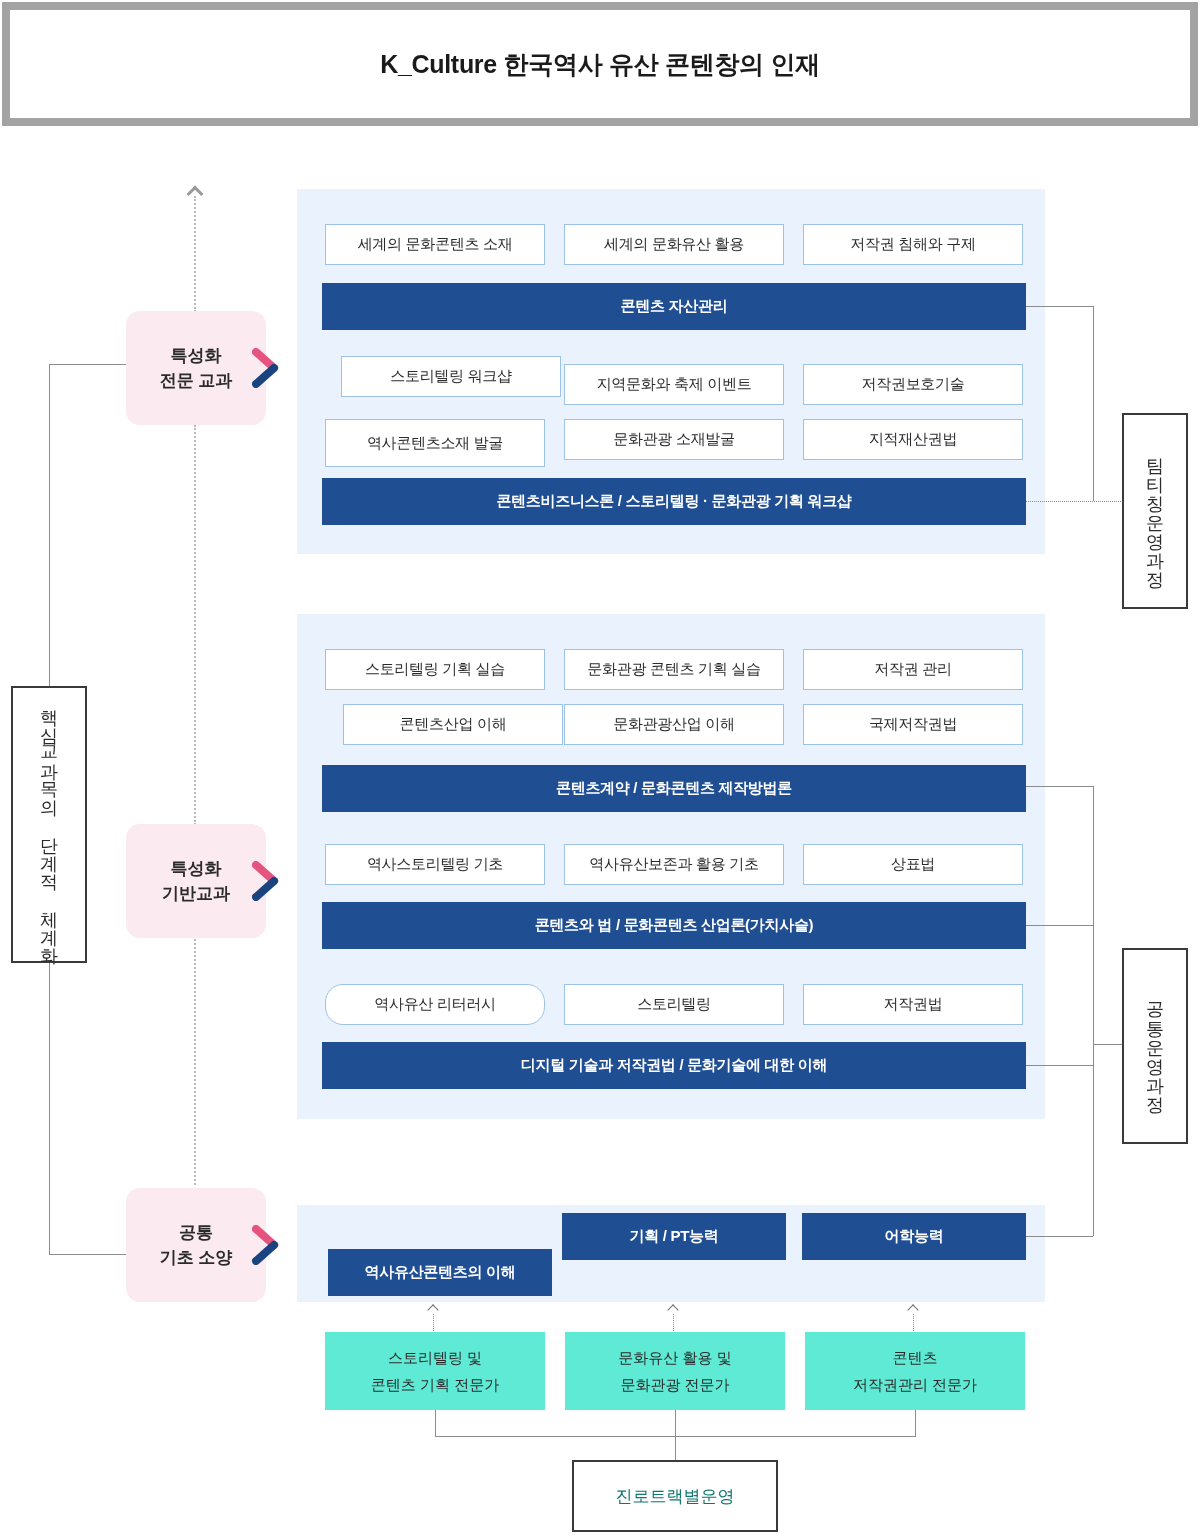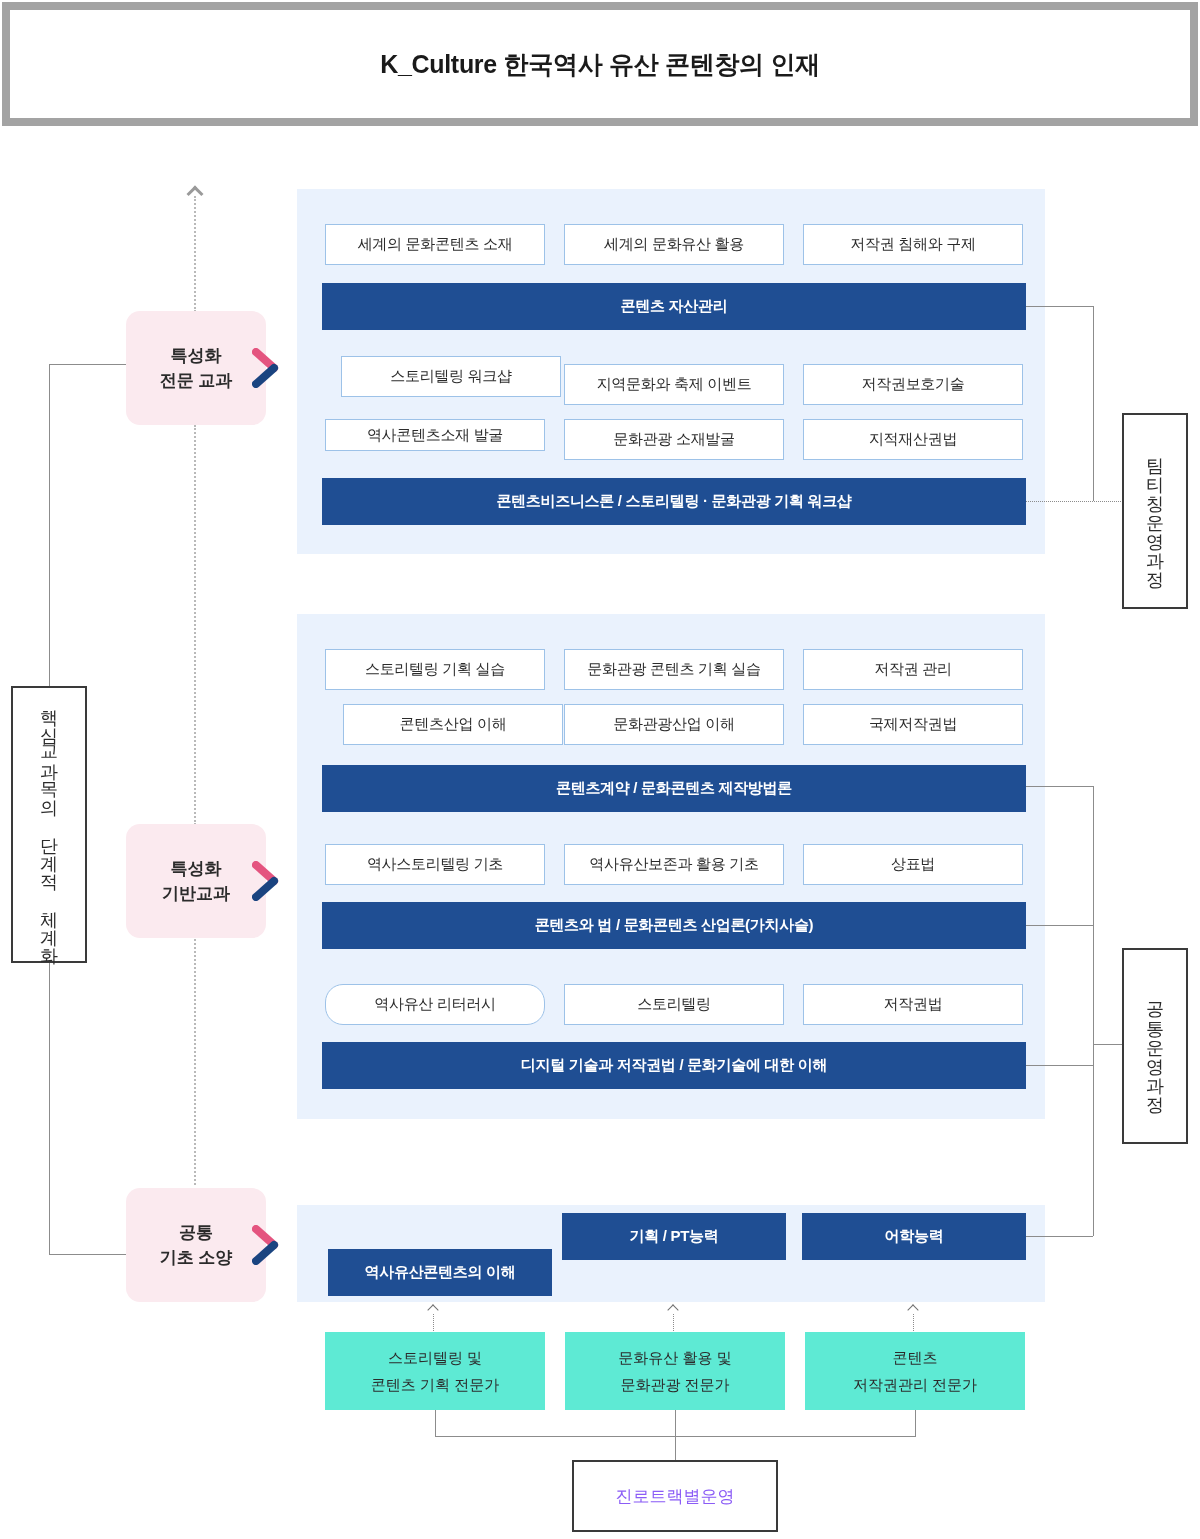--- a/index.html
+++ b/index.html
@@ -169,21 +169,21 @@
   .gray-box span { display: block; white-space: nowrap; }
 
   .final-box {
     position: absolute;
     border: 2px solid #3a3a3a;
     background: #ffffff;
     display: flex;
     align-items: center;
     justify-content: center;
     font-size: 17px;
-    color: #8b5cf6;
+    color: #0f766e;
   }
 </style>
 </head>
 <body>
 
 <div id="page">
 
   <div id="header">
     <div class="title">K_Culture 한국역사 유산 콘텐창의 인재</div>
   </div>
@@ -240,21 +240,21 @@
   <div class="cell" style="left:325px; top:224px; width:220px; height:41px;">세계의 문화콘텐츠 소재</div>
   <div class="cell" style="left:564px; top:224px; width:220px; height:41px;">세계의 문화유산 활용</div>
   <div class="cell" style="left:803px; top:224px; width:220px; height:41px;">저작권 침해와 구제</div>
 
   <div class="bar" style="left:322px; top:283px; width:704px; height:47px;">콘텐츠 자산관리</div>
 
   <div class="cell" style="left:325px; top:356px; width:220px; height:41px;margin-left:16px;">스토리텔링 워크샵</div>
   <div class="cell" style="left:564px; top:364px; width:220px; height:41px;">지역문화와 축제 이벤트</div>
   <div class="cell" style="left:803px; top:364px; width:220px; height:41px;">저작권보호기술</div>
 
-  <div class="cell" style="left:325px; top:419px; width:220px; height:32px;">역사콘텐츠소재 발굴</div>
+  <div class="cell" style="left:325px; top:419px; width:220px; height:48px;">역사콘텐츠소재 발굴</div>
   <div class="cell" style="left:564px; top:419px; width:220px; height:41px;">문화관광 소재발굴</div>
   <div class="cell" style="left:803px; top:419px; width:220px; height:41px;">지적재산권법</div>
 
   <div class="bar" style="left:322px; top:478px; width:704px; height:47px;">콘텐츠비즈니스론 / 스토리텔링 · 문화관광 기획 워크샵</div>
 
   <div class="panel" style="left:297px; top:614px; width:748px; height:505px;"></div>
 
   <div class="cell" style="left:325px; top:649px; width:220px; height:41px;">스토리텔링 기획 실습</div>
   <div class="cell" style="left:564px; top:649px; width:220px; height:41px;">문화관광 콘텐츠 기획 실습</div>
   <div class="cell" style="left:803px; top:649px; width:220px; height:41px;">저작권 관리</div>

